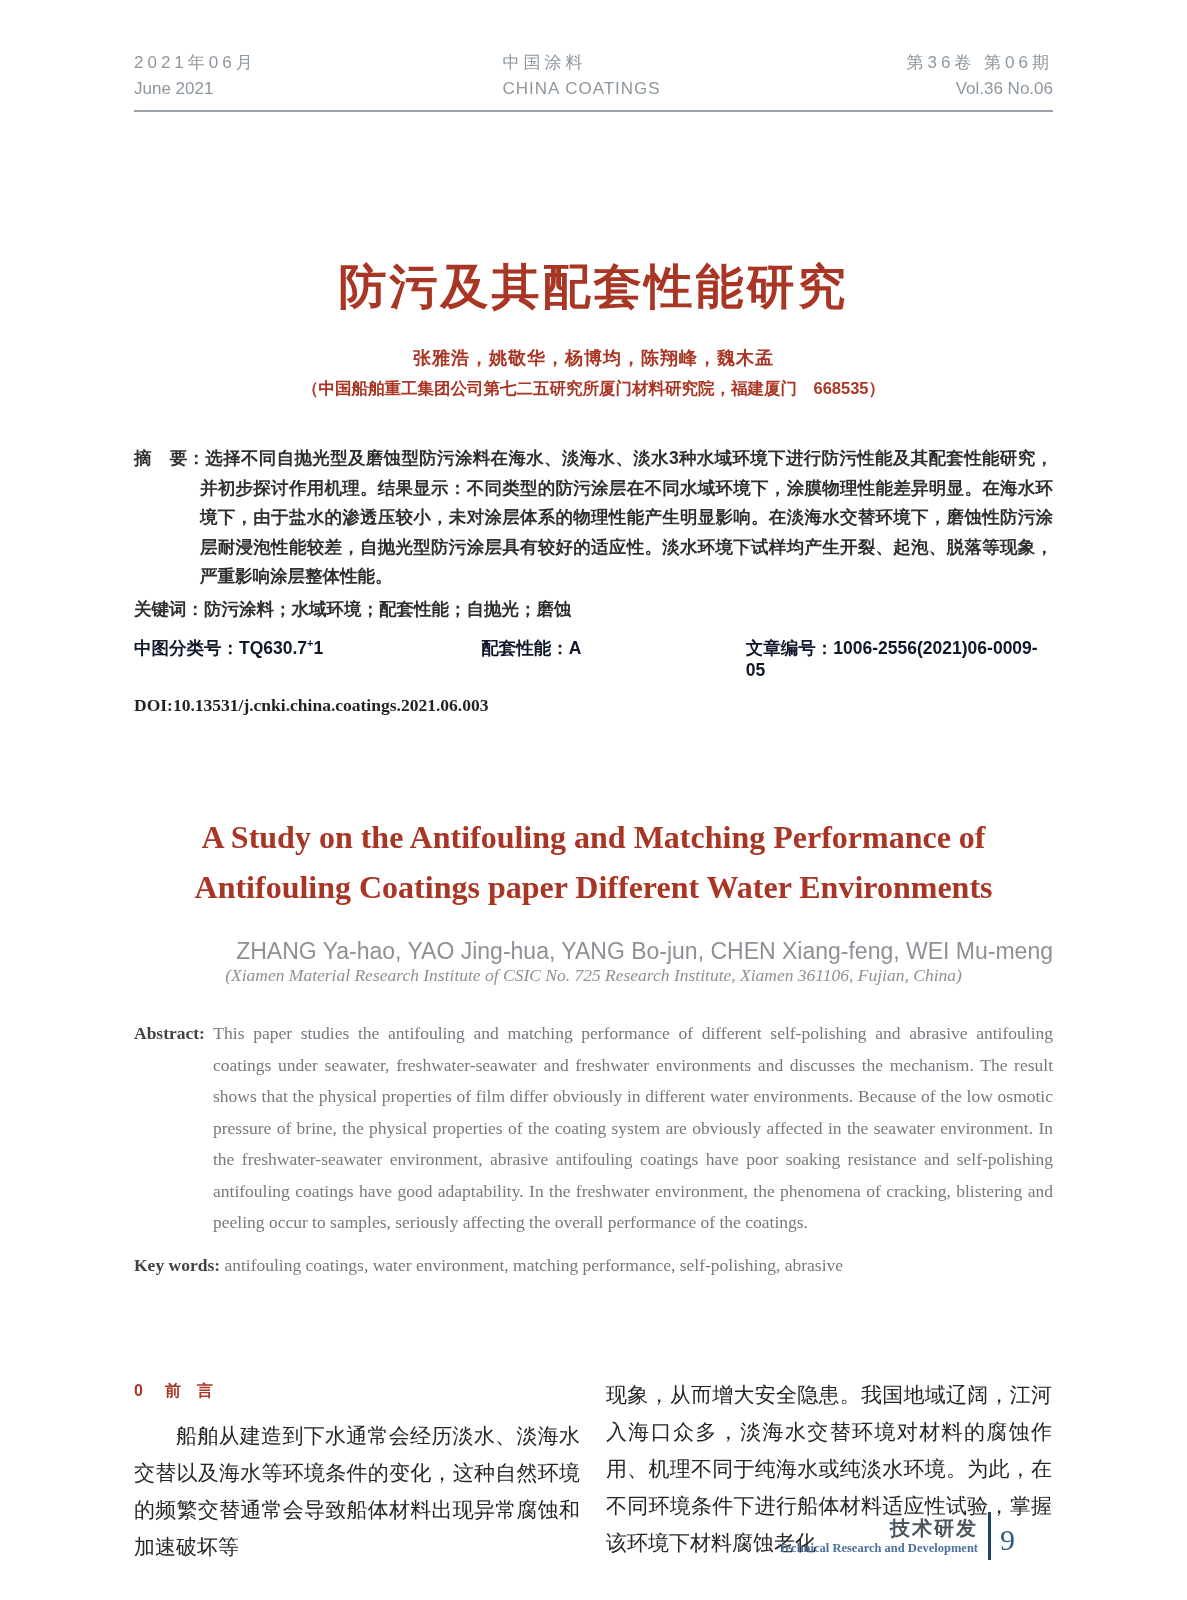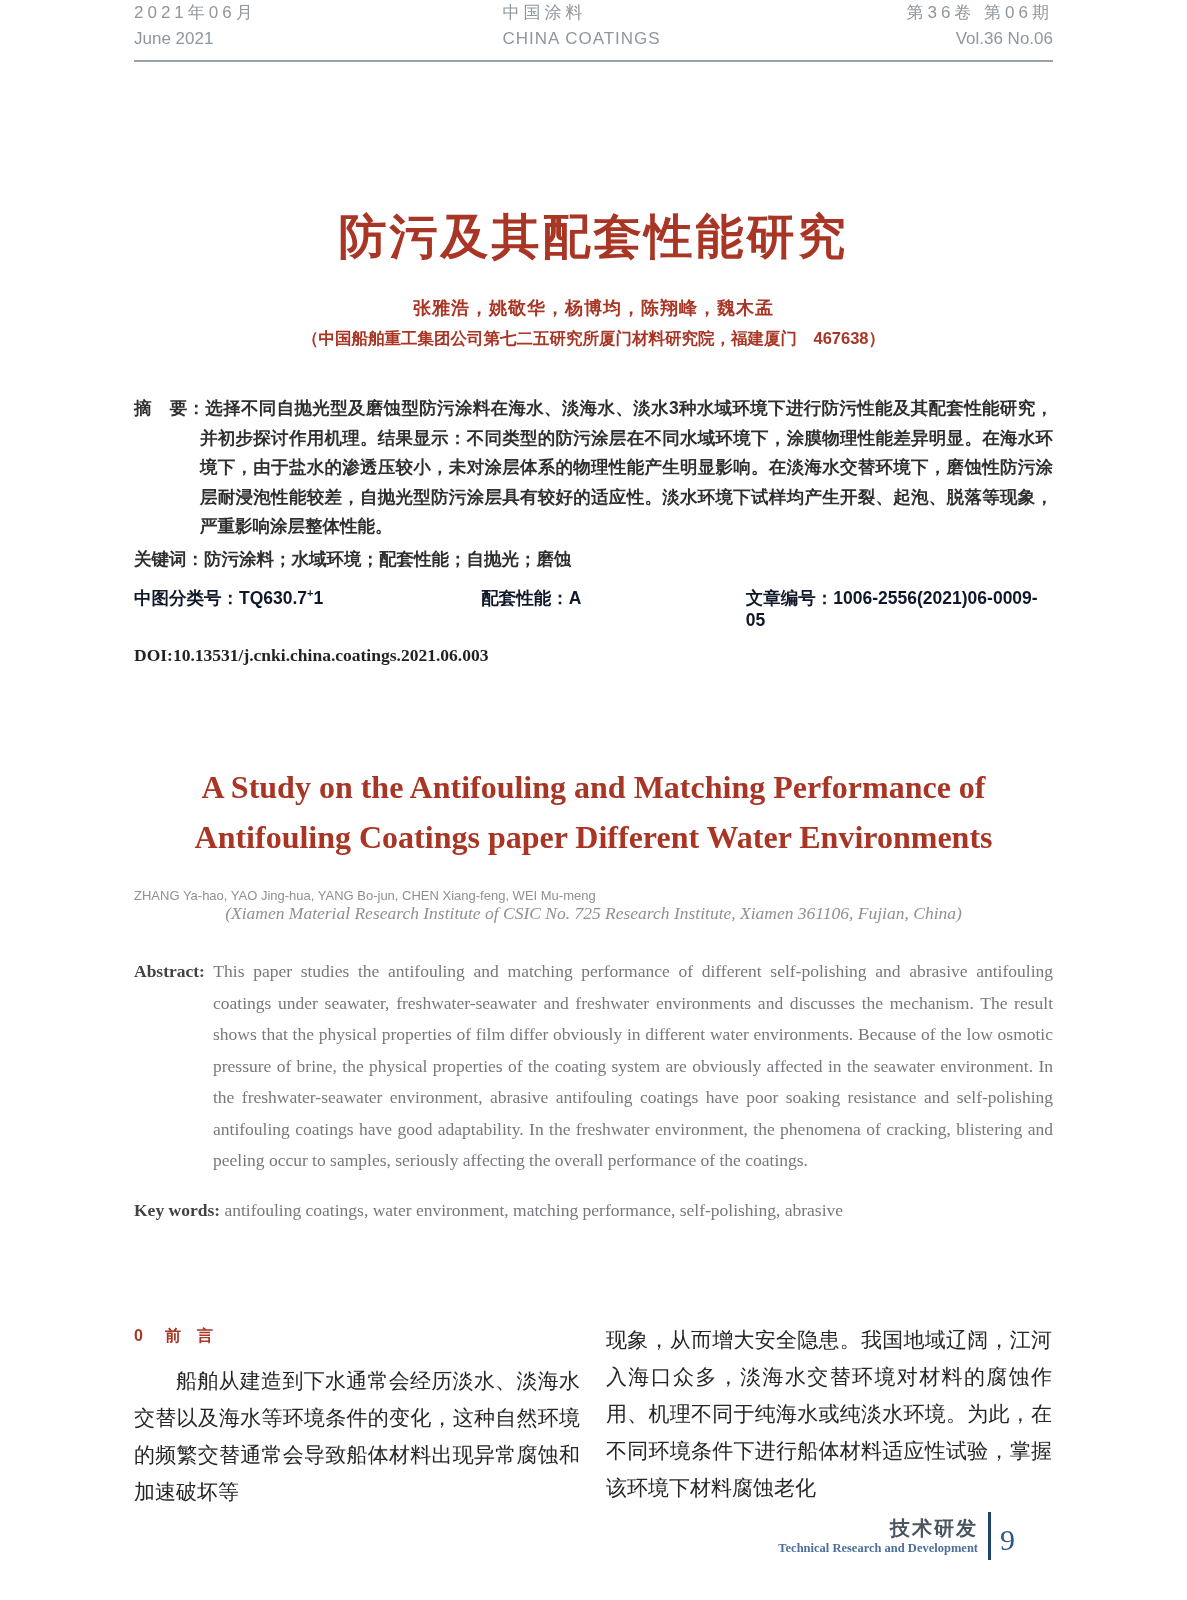--- a/index.html
+++ b/index.html
@@ -11,21 +11,21 @@
     background:#ffffff;
     font-family:"Liberation Sans", sans-serif;
     color:#333;
     overflow:hidden;
   }
   .content { padding:0 134px; }
 
   
   .journal-header {
     display:flex; justify-content:space-between; align-items:flex-end;
-    padding-bottom:8px;
+    padding-top:50px; padding-bottom:8px;
     border-bottom:2px solid #9aa1a8;
     color:#8e979e; font-size:17px; line-height:26px;
   }
   .jh-left { text-align:left; }
   .jh-center { text-align:left; }
   .jh-right { text-align:right; }
   .jh-cn { letter-spacing:4px; }
   .jh-center .jh-en { letter-spacing:1px; }
 
   
@@ -69,40 +69,40 @@
     font-size:17.5px; font-weight:600; color:#222;
   }
 
   
   .en-title {
     margin-top:96px; text-align:center;
     font-family:"Liberation Serif", serif;
     color:#a93524; font-size:32px; font-weight:700; line-height:50px;
   }
   .en-authors {
-    margin-top:26px; text-align:left;
-    color:#8d9196; font-size:13px;
+    margin-top:26px; text-align:right;
+    color:#8d9196; font-size:23px;
   }
   .en-affiliation {
     margin-top:0; text-align:center;
     font-family:"Liberation Serif", serif; font-style:italic;
     color:#8d9196; font-size:17.5px;
   }
   .en-abstract {
     margin-top:32px;
     font-family:"Liberation Serif", serif;
     font-size:17.5px; color:#75797e; line-height:31.5px;
     text-align:justify;
     padding-left:79px; text-indent:-79px;
   }
   .en-abstract .label, .en-keywords .label {
     font-weight:700; color:#3f4346;
   }
   .en-keywords {
-    margin-top:18px;
+    margin-top:11px;
     font-family:"Liberation Serif", serif;
     font-size:17.5px; color:#75797e; line-height:31.5px;
   }
 
   
   .body-section { margin-top:96px; display:flex; gap:26px; }
   .body-col { width:446px; }
   .section-heading {
     color:#a93524; font-size:16px; font-weight:700;
     margin-bottom:16px; margin-top:4px;
@@ -145,21 +145,21 @@
       <div class="jh-right">
         <div class="jh-cn">第36卷 第06期</div>
         <div class="jh-en">Vol.36  No.06</div>
       </div>
     </div>
 
     <h1 class="cn-title">
       <div>防污及其配套性能研究</div>
     </h1>
     <div class="cn-authors">张雅浩，姚敬华，杨博均，陈翔峰，魏木孟</div>
-    <div class="cn-affiliation">（中国船舶重工集团公司第七二五研究所厦门材料研究院，福建厦门　467638）</div>
+    <div class="cn-affiliation">（中国船舶重工集团公司第七二五研究所厦门材料研究院，福建厦门　668535）</div>
 
     <p class="cn-abstract"><span>摘　要：</span><span>选择不同自抛光型及磨蚀型防污涂料在海水、淡海水、淡水3种水域环境下进行防污性能及其配套性能研究，并初步探讨作用机理。结果显示：不同类型的防污涂层在不同水域环境下，涂膜物理性能差异明显。在海水环境下，由于盐水的渗透压较小，未对涂层体系的物理性能产生明显影响。在淡海水交替环境下，磨蚀性防污涂层耐浸泡性能较差，自抛光型防污涂层具有较好的适应性。淡水环境下试样均产生开裂、起泡、脱落等现象，严重影响涂层整体性能。</span></p>
     <p class="cn-keywords"><span>关键词：</span><span>防污涂料；水域环境；配套性能；自抛光；磨蚀</span></p>
 
     <div class="cn-meta">
       <div class="m1"><span>中图分类号：</span><span>TQ630.7</span><sup>+</sup><span>1</span></div>
       <div class="m2"><span>配套性能：</span><span>A</span></div>
       <div class="m3"><span>文章编号：</span><span>1006-2556(2021)06-0009-05</span></div>
     </div>
     <div class="doi">DOI:10.13531/j.cnki.china.coatings.2021.06.003</div>

